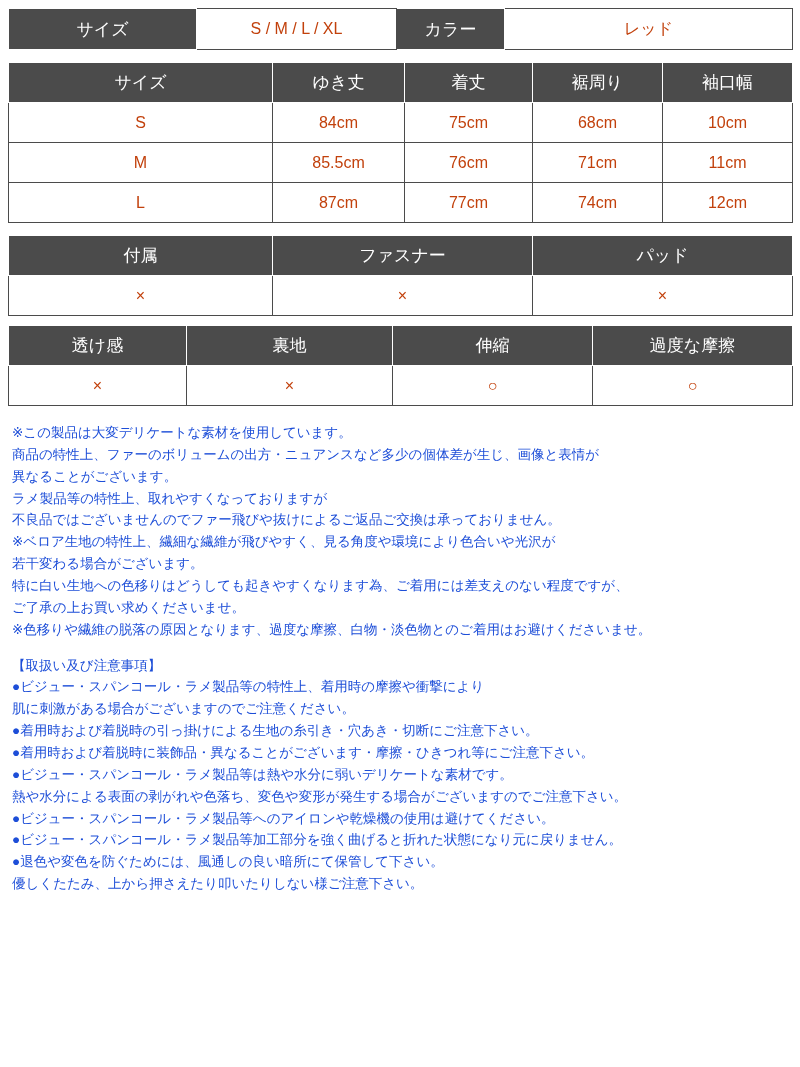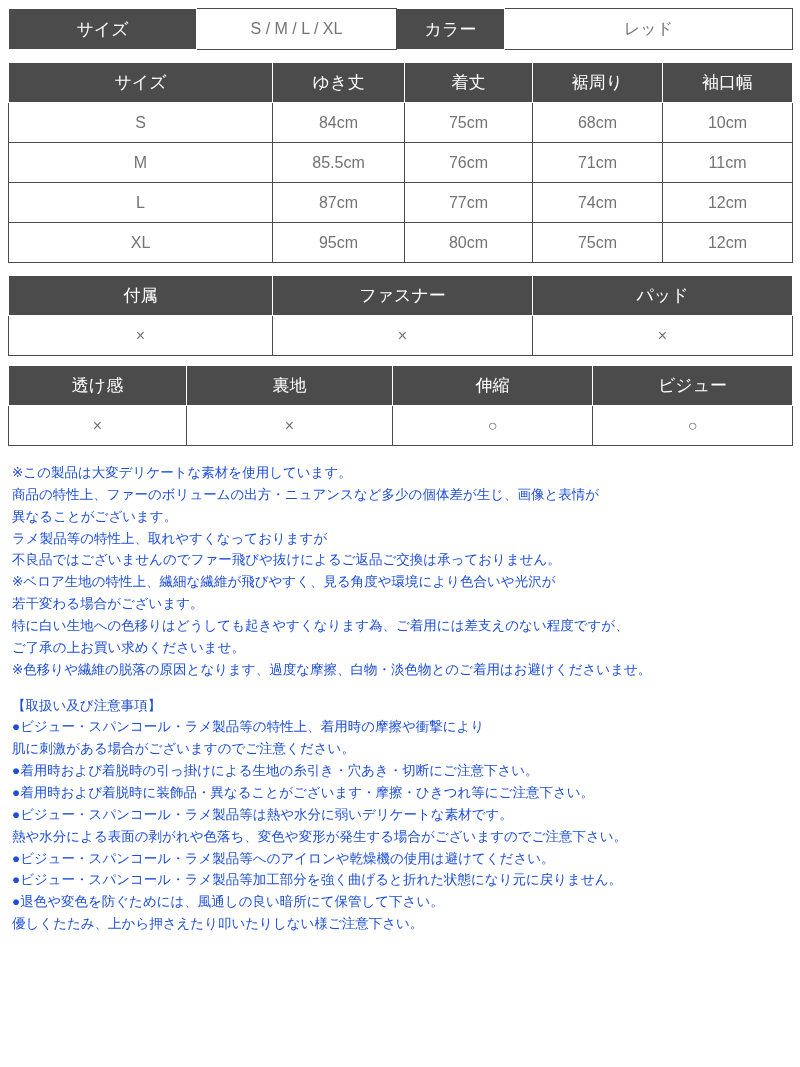--- a/index.html
+++ b/index.html
@@ -36,21 +36,21 @@
     height: 40px;
     box-sizing: border-box;
   }
   .hdr {
     background: #4b4b4b;
     color: #ffffff;
     font-size: 17px;
   }
   .cell {
     background: #ffffff;
-    color: #737373;
+    color: #c2410c;
     border: 1px solid #4b4b4b;
     font-size: 16px;
   }
   
   table.spec td { height: 41px; }
   table.spec .cell { border: 1px solid #4b4b4b; }
   .gap { height: 12px; }
   .gap-s { height: 9px; }
 
   
@@ -114,27 +114,20 @@
         <td class="cell">71cm</td>
         <td class="cell">11cm</td>
       </tr>
       <tr>
         <td class="cell">L</td>
         <td class="cell">87cm</td>
         <td class="cell">77cm</td>
         <td class="cell">74cm</td>
         <td class="cell">12cm</td>
       </tr>
-      <tr>
-        <td class="cell">XL</td>
-        <td class="cell">95cm</td>
-        <td class="cell">80cm</td>
-        <td class="cell">75cm</td>
-        <td class="cell">12cm</td>
-      </tr>
     </tbody>
   </table>
 
   <div class="gap"></div>
 
   <table class="features">
     <tbody>
       <tr>
         <th class="hdr" style="width:264px">付属</th>
         <th class="hdr" style="width:260px">ファスナー</th>
@@ -149,21 +142,21 @@
   </table>
 
   <div class="gap-s"></div>
 
   <table class="features2">
     <tbody>
       <tr>
         <th class="hdr" style="width:178px">透け感</th>
         <th class="hdr" style="width:206px">裏地</th>
         <th class="hdr" style="width:200px">伸縮</th>
-        <th class="hdr" style="width:200px">ビジュー</th>
+        <th class="hdr" style="width:200px">過度な摩擦</th>
       </tr>
       <tr>
         <td class="cell mark">×</td>
         <td class="cell mark">×</td>
         <td class="cell mark">○</td>
         <td class="cell mark">○</td>
       </tr>
     </tbody>
   </table>
 

